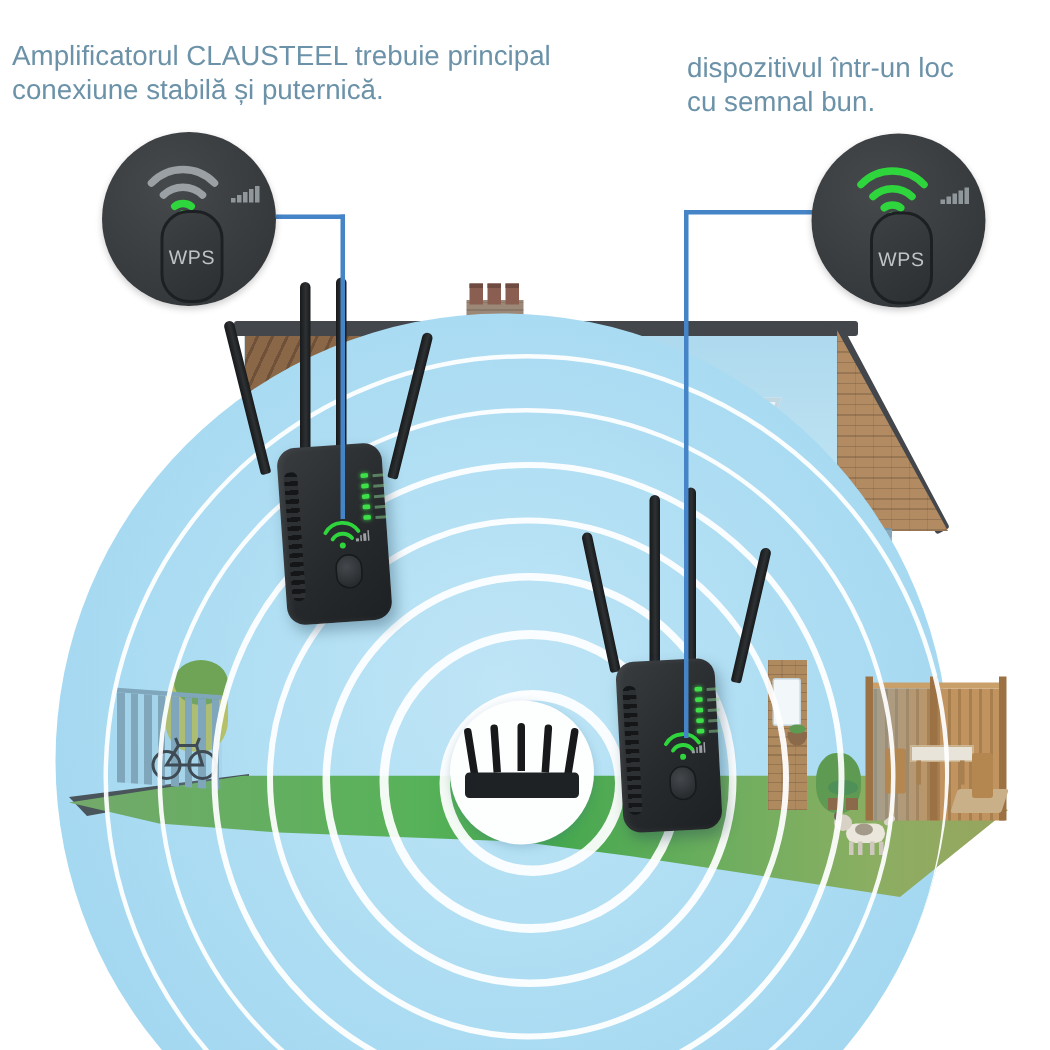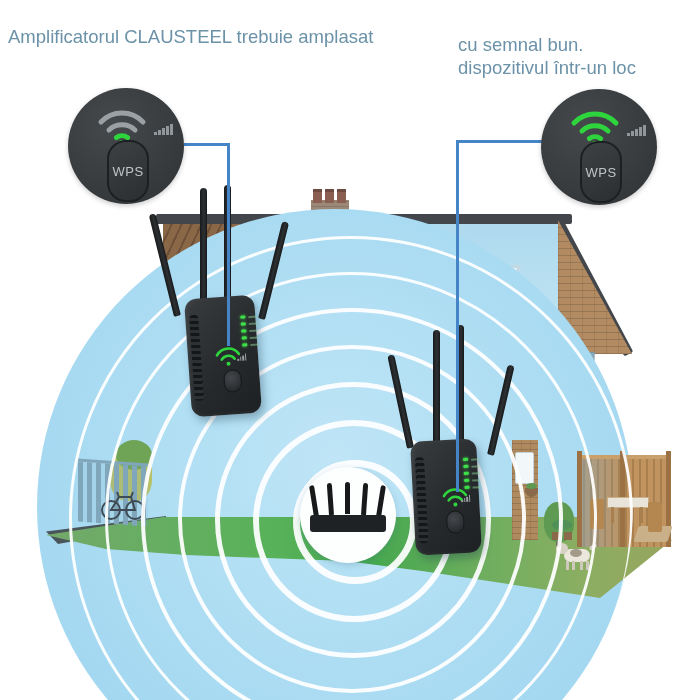--- a/index.html
+++ b/index.html
@@ -255,25 +255,26 @@
     border:2px solid #1d2023;background:linear-gradient(145deg,#3e4144,#2c2f32);
     display:flex;align-items:center;justify-content:center;
     color:#bfc4c7;font-size:13px;letter-spacing:.5px;}
 </style>
 </head>
 <body>
 
 <div class="canvas">
 
   <p class="caption caption-left">
-    <span class="cap-line">Amplificatorul CLAUSTEEL trebuie amplasat</span>
+    <span class="cap-line">Amplificatorul CLAUSTEEL trebuie principal</span>
+    <span class="cap-line">conexiune stabilă și puternică.</span>
   </p>
   <p class="caption caption-right">
+    <span class="cap-line">dispozitivul într-un loc</span>
     <span class="cap-line">cu semnal bun.</span>
-    <span class="cap-line">dispozitivul într-un loc</span>
   </p>
 
   <div class="abs big-circle"></div>
 
   <div class="house">
     <div class="abs gable-left"></div>
     <div class="abs roof-top"></div>
     <div class="abs roof-slope"></div>
     <div class="abs chimney">
       <span class="pipe pipe1"></span>

